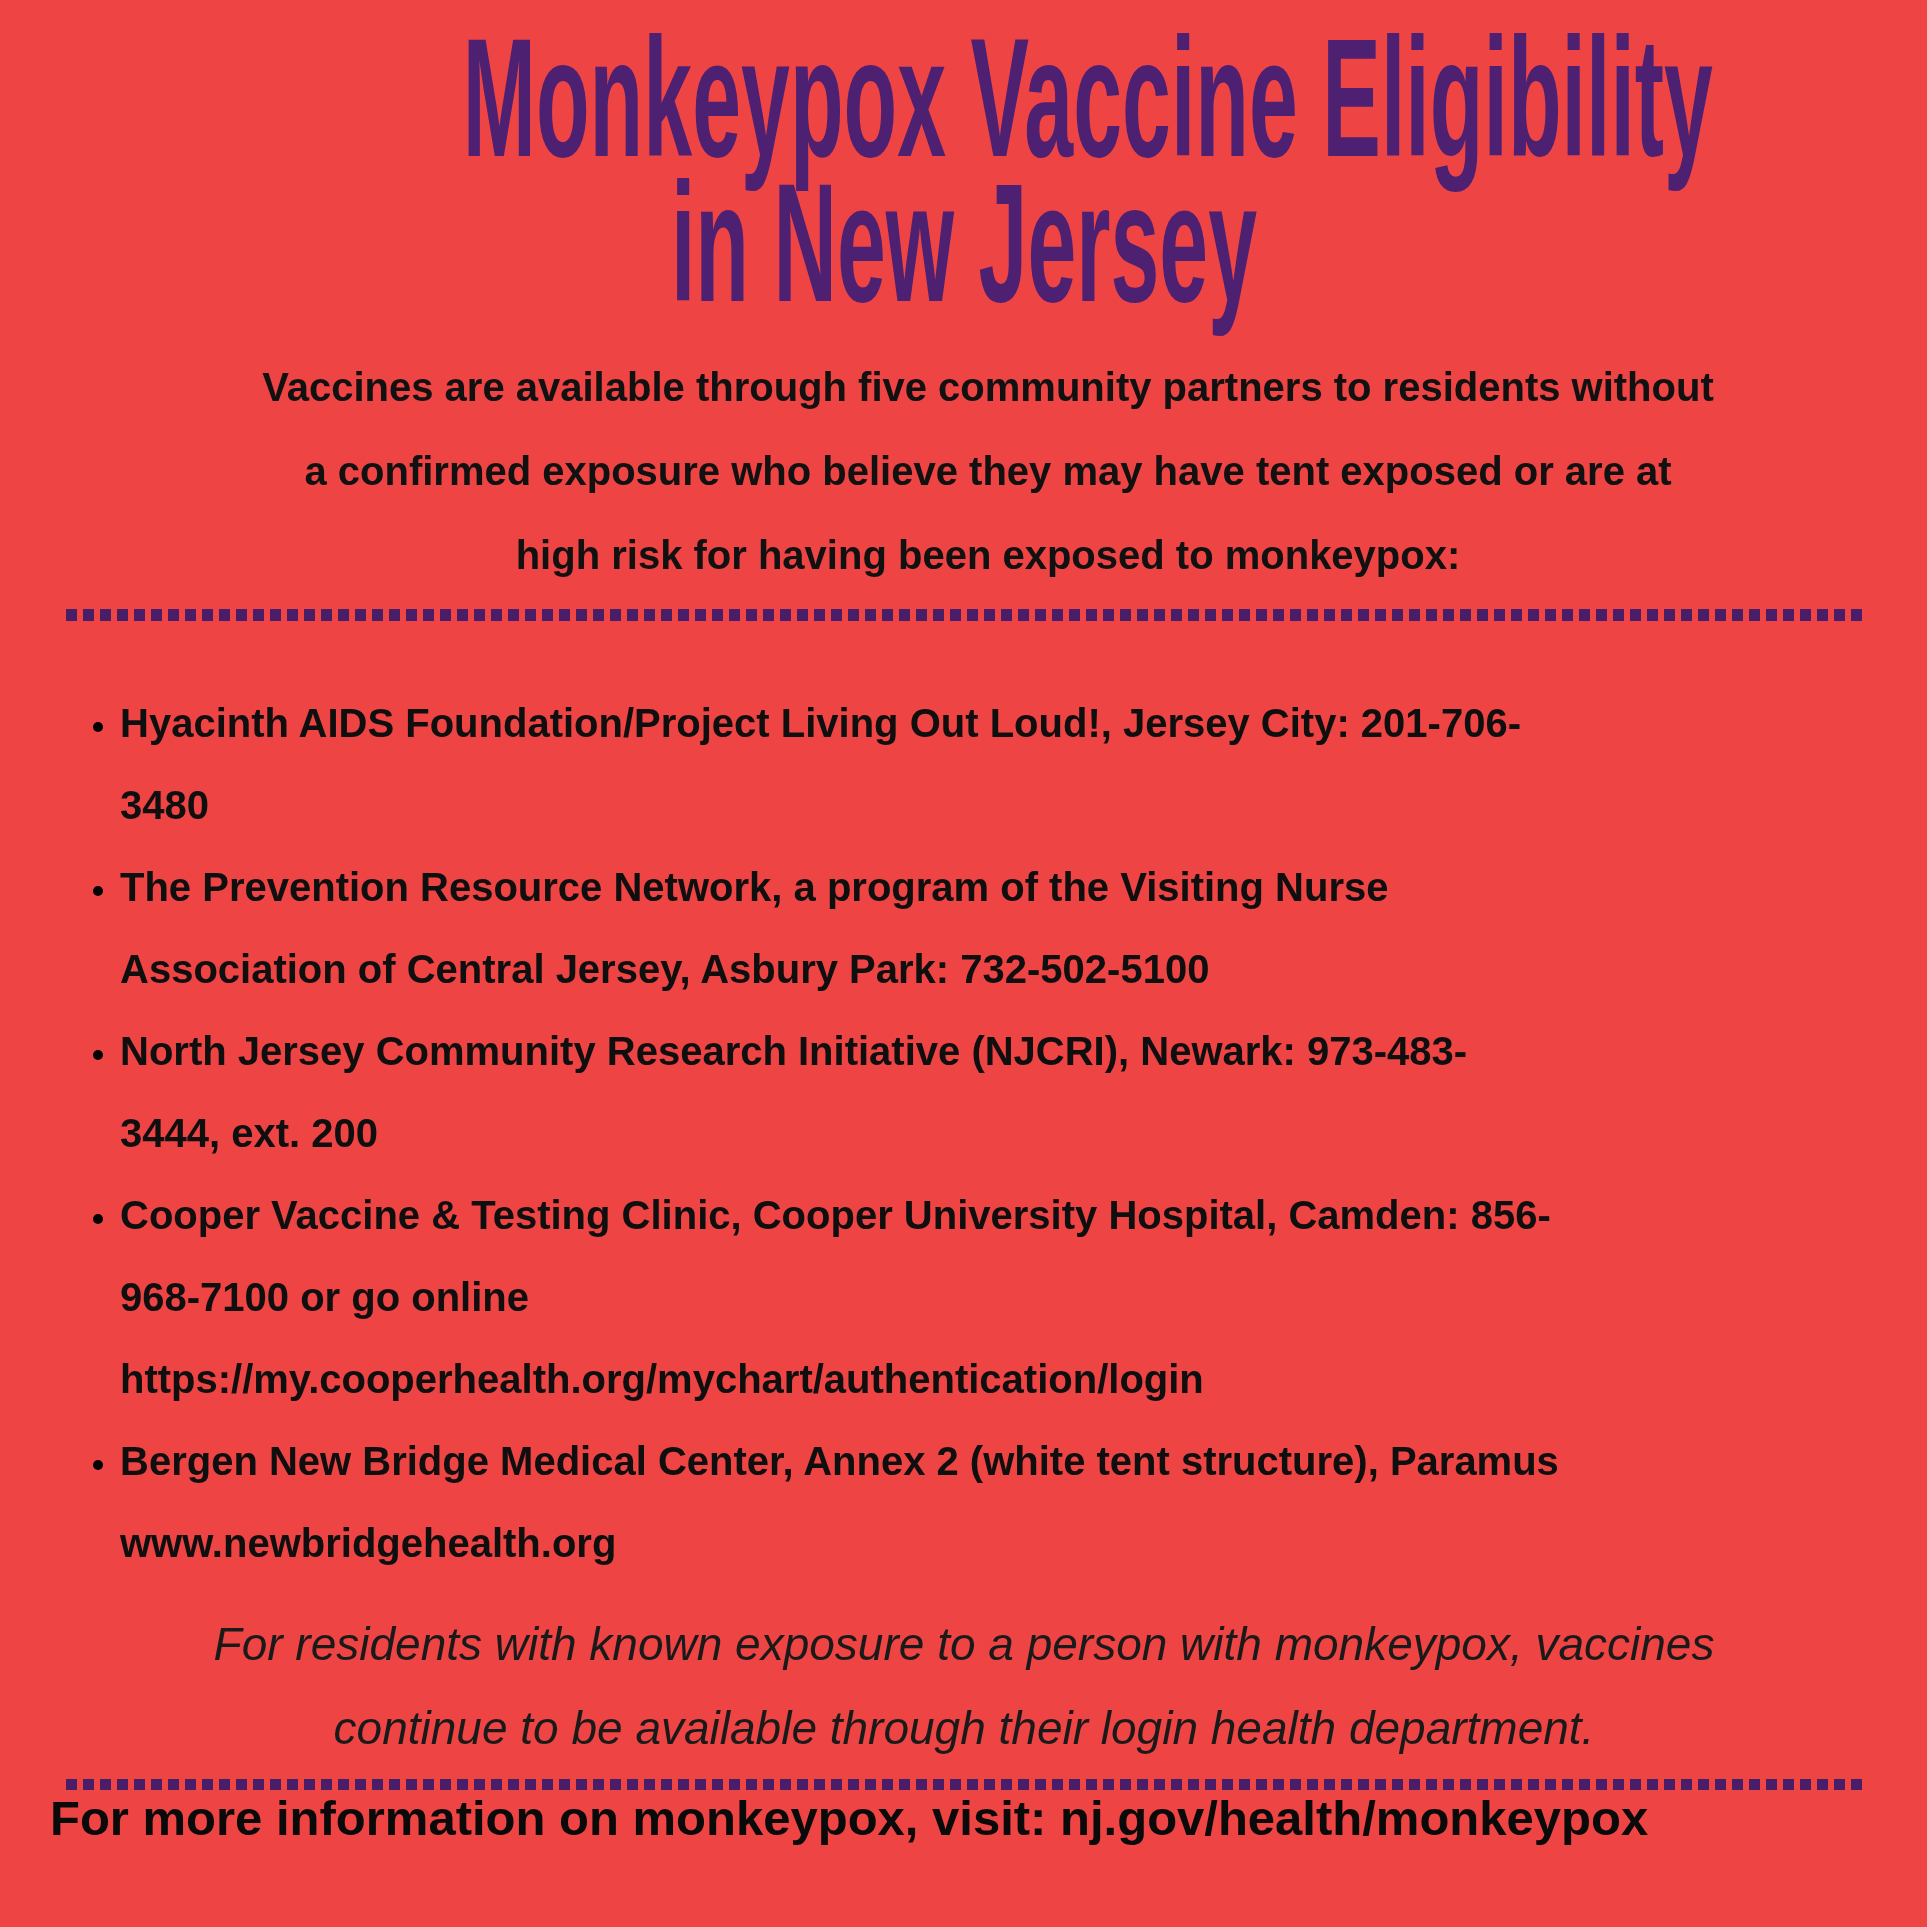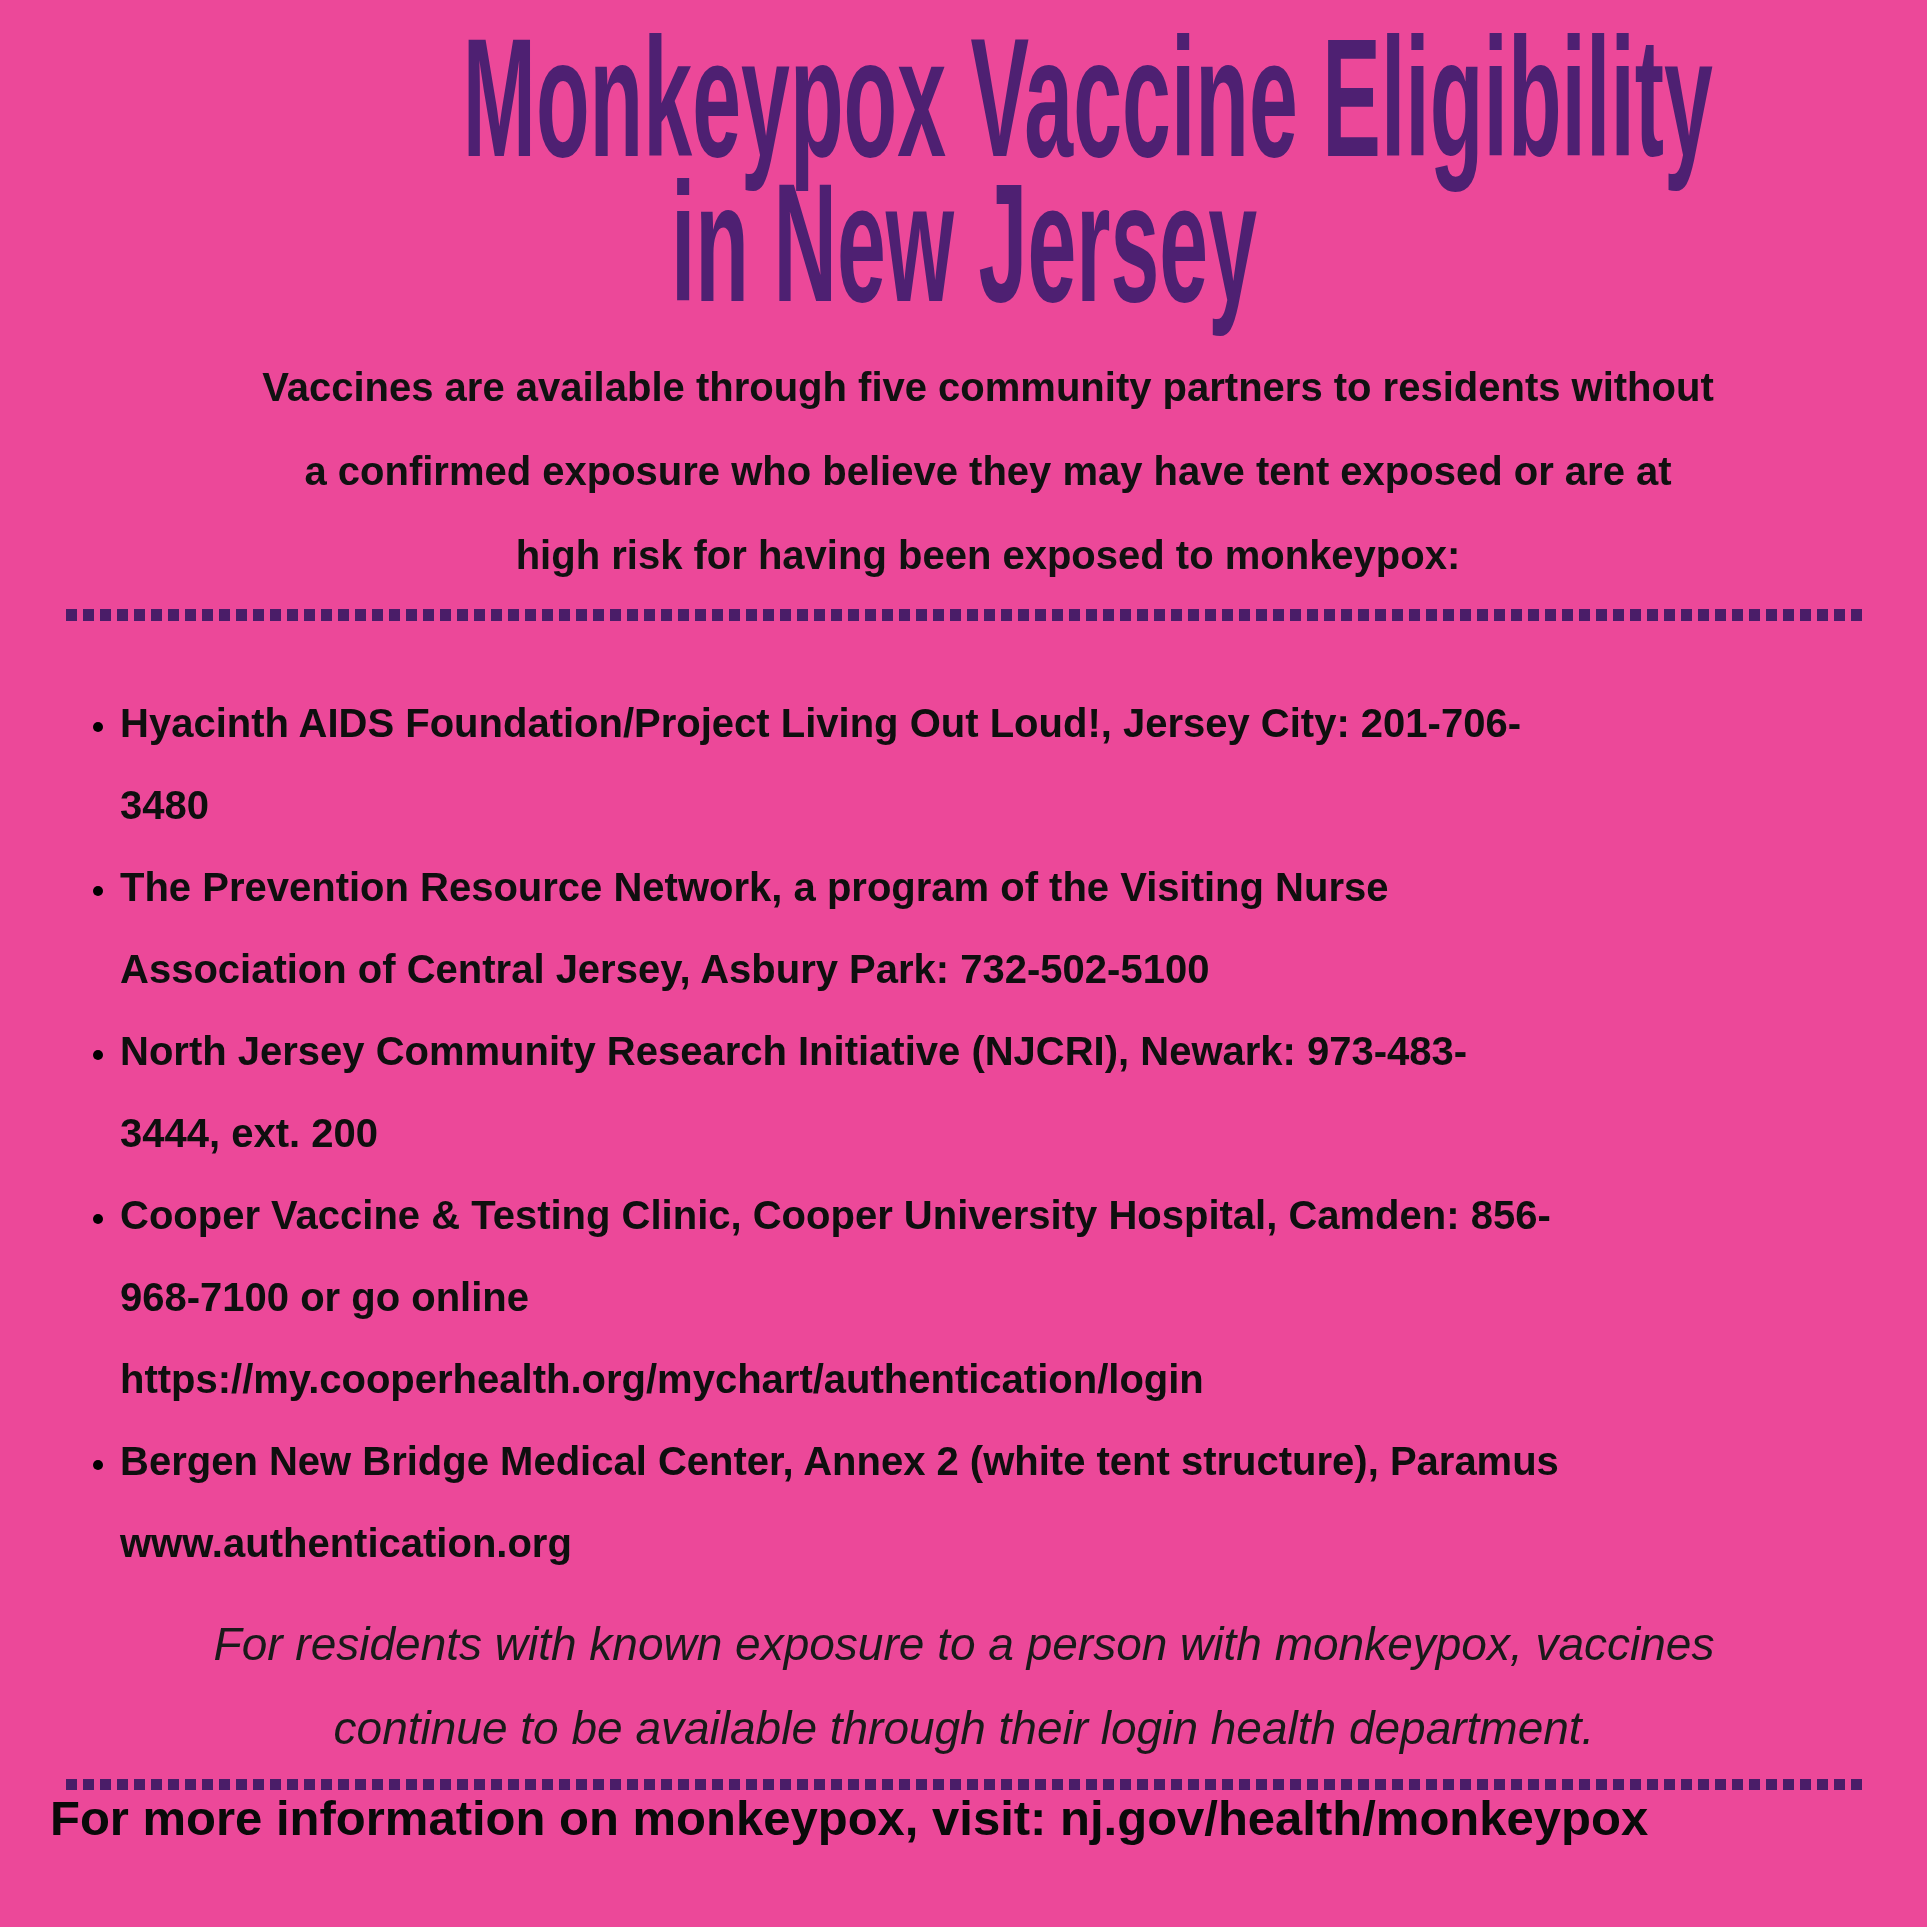--- a/index.html
+++ b/index.html
@@ -4,21 +4,21 @@
 <style>
   html, body {
     margin: 0;
     padding: 0;
     background: #ffffff;
   }
   .page {
     position: relative;
     width: 1928px;
     height: 1928px;
-    background: #ec4899;
+    background: #ef4444;
     font-family: "Liberation Sans", sans-serif;
     color: #0f0f0f;
     overflow: hidden;
   }
   
   .title {
     margin: 0;
     padding-top: 25px;
     text-align: center;
     color: #4e2072;
@@ -119,21 +119,21 @@
       <span>North Jersey Community Research Initiative (NJCRI), Newark: 973-483-</span><br>
       <span>3444, ext. 200</span>
     </li>
     <li>
       <span>Cooper Vaccine &amp; Testing Clinic, Cooper University Hospital, Camden: 856-</span><br>
       <span>968-7100 or go online</span><br>
       <span>https://my.cooperhealth.org/mychart/authentication/login</span>
     </li>
     <li>
       <span>Bergen New Bridge Medical Center, Annex 2 (white tent structure), Paramus</span><br>
-      <span>www.authentication.org</span>
+      <span>www.newbridgehealth.org</span>
     </li>
   </ul>
 
   <div class="note">
     <div>For residents with known exposure to a person with monkeypox, vaccines</div>
     <div>continue to be available through their login health department.</div>
   </div>
 
   <div class="divider divider-bottom"></div>
 

